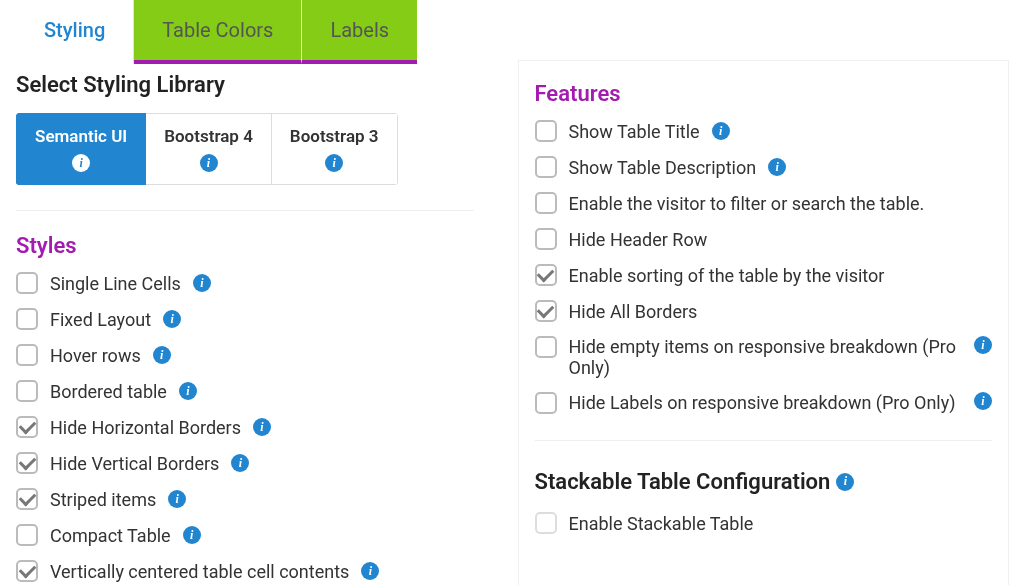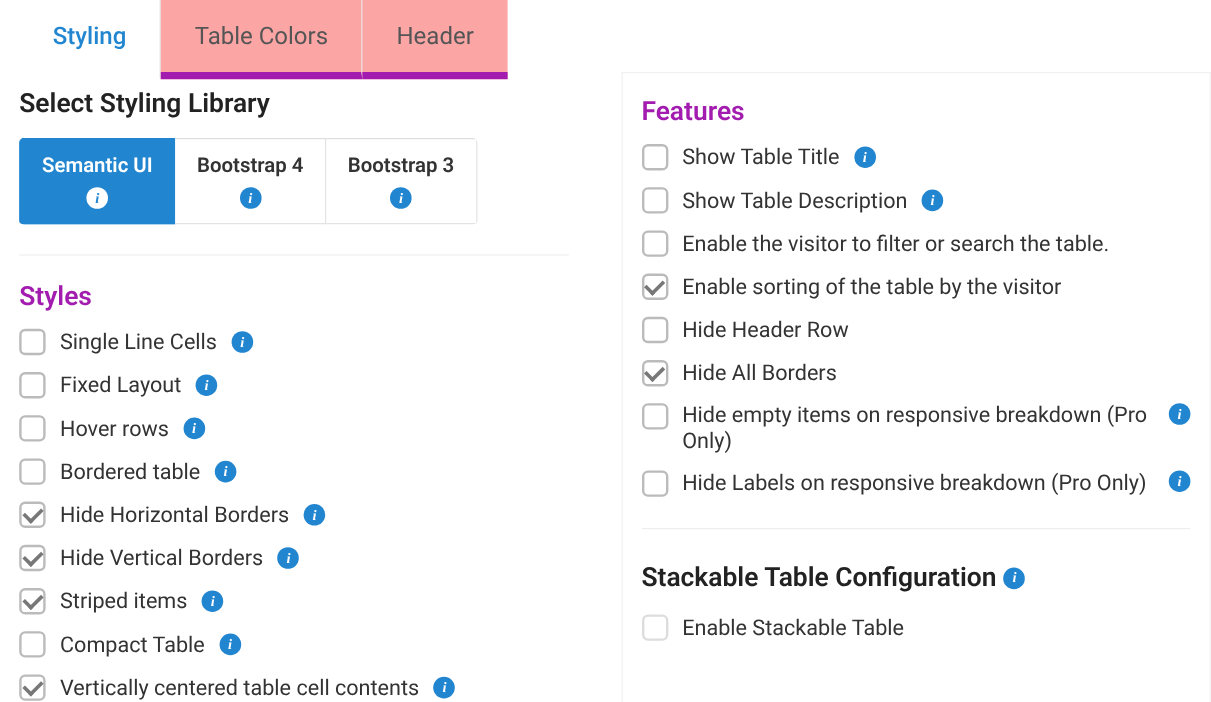--- a/index.html
+++ b/index.html
@@ -25,22 +25,22 @@
   }
   
   .tabs {
     display: flex;
     margin-bottom: 8px;
   }
   .tab {
     padding: 18px 28px;
     font-size: 20px;
     color: #555;
-    background: #fca5a5;
-    border-bottom: 6px solid #a21caf;
+    background: #84cc16;
+    border-bottom: 4px solid #a21caf;
     cursor: pointer;
   }
   .tab.active {
     color: #2185d0;
     background: #fff;
     border-bottom: 1px solid transparent;
     border-right: 1px solid #e0e0e0;
     font-weight: 500;
   }
   .tab:not(.active):not(:last-child) {
@@ -144,21 +144,21 @@
   }
 </style>
 </head>
 <body>
 
 <div class="layout">
   <div class="col col-left">
     <div class="tabs">
       <div class="tab active">Styling</div>
       <div class="tab">Table Colors</div>
-      <div class="tab">Header</div>
+      <div class="tab">Labels</div>
     </div>
 
     <h2 class="section-title">Select Styling Library</h2>
 
     <div class="btn-group">
       <div class="btn primary">
         <span>Semantic UI</span>
         <span class="info-icon">i</span>
       </div>
       <div class="btn">
@@ -237,26 +237,26 @@
         <div class="check-row">
           <span class="checkbox"></span>
           <span class="check-label">Show Table Description</span>
           <span class="info-icon">i</span>
         </div>
         <div class="check-row">
           <span class="checkbox"></span>
           <span class="check-label">Enable the visitor to filter or search the table.</span>
         </div>
         <div class="check-row">
+          <span class="checkbox"></span>
+          <span class="check-label">Hide Header Row</span>
+        </div>
+        <div class="check-row">
           <span class="checkbox checked"></span>
           <span class="check-label">Enable sorting of the table by the visitor</span>
-        </div>
-        <div class="check-row">
-          <span class="checkbox"></span>
-          <span class="check-label">Hide Header Row</span>
         </div>
         <div class="check-row">
           <span class="checkbox checked"></span>
           <span class="check-label">Hide All Borders</span>
         </div>
         <div class="check-row wrap-row">
           <span class="checkbox"></span>
           <span class="check-label">Hide empty items on responsive breakdown (Pro Only)</span>
           <span class="info-icon">i</span>
         </div>

